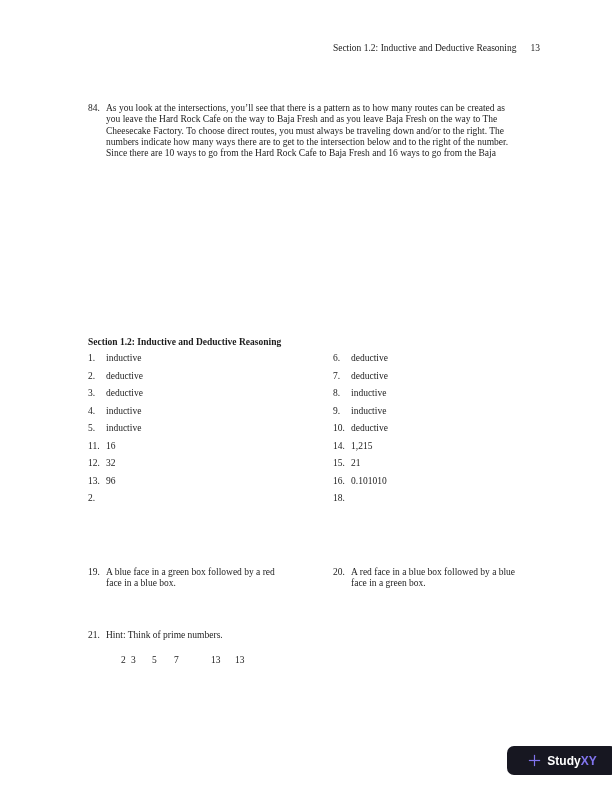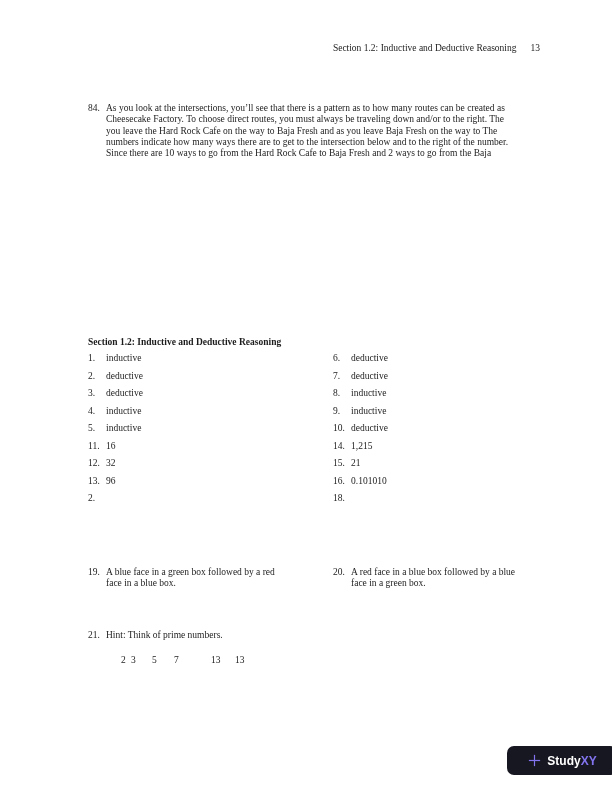--- a/index.html
+++ b/index.html
@@ -80,24 +80,24 @@
 <div class="page">
 
   <div class="header">
     <span>Section 1.2: Inductive and Deductive Reasoning</span><span class="pagenum">13</span>
   </div>
 
   <div class="problem84">
     <span class="pnum">84.</span>
     <div class="plines">
       <div class="pline">As you look at the intersections, you’ll see that there is a pattern as to how many routes can be created as</div>
+      <div class="pline">you leave the Hard Rock Cafe on the way to Baja Fresh and as you leave Baja Fresh on the way to The</div>
       <div class="pline">Cheesecake Factory. To choose direct routes, you must always be traveling down and/or to the right. The</div>
-      <div class="pline">you leave the Hard Rock Cafe on the way to Baja Fresh and as you leave Baja Fresh on the way to The</div>
       <div class="pline">numbers indicate how many ways there are to get to the intersection below and to the right of the number.</div>
-      <div class="pline">Since there are 10 ways to go from the Hard Rock Cafe to Baja Fresh and 2 ways to go from the Baja</div>
+      <div class="pline">Since there are 10 ways to go from the Hard Rock Cafe to Baja Fresh and 16 ways to go from the Baja</div>
     </div>
   </div>
 
   <div class="ans-heading">Section 1.2: Inductive and Deductive Reasoning</div>
 
   <div class="col col-left">
     <div class="ans-row">
         <span class="ans-num">1.</span>
         <span class="ans-text">inductive</span>
       </div>

